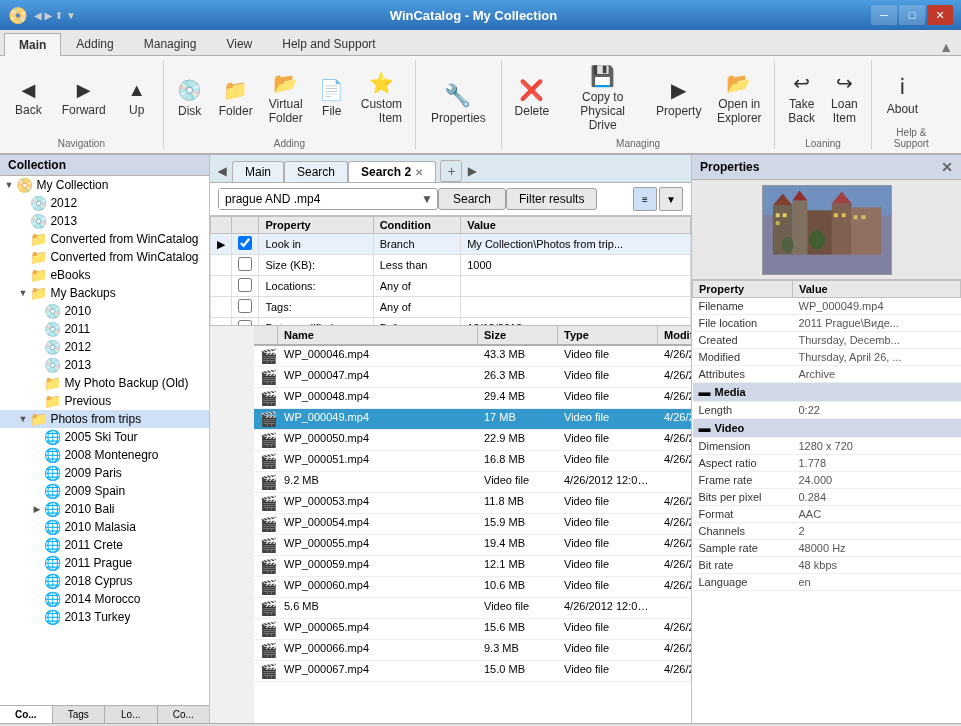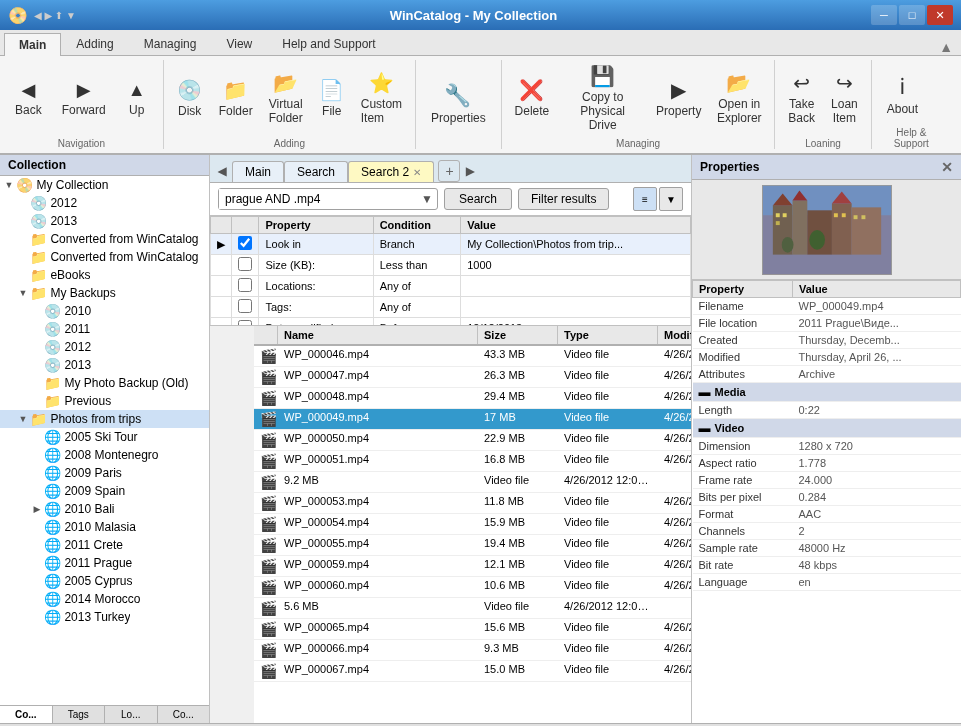--- a/index.html
+++ b/index.html
@@ -196,22 +196,22 @@
       border: 1px solid #b0b0b0;
       border-bottom: none;
       cursor: pointer;
       font-size: 12px;
       border-radius: 3px 3px 0 0;
       display: flex;
       align-items: center;
       gap: 4px;
     }
     .content-tab.active {
-      background: #fef9c3;
-      font-weight: 400;
+      background: #ffffff;
+      font-weight: 700;
     }
     .content-tab .tab-close {
       font-size: 10px;
       color: #888;
       cursor: pointer;
     }
     .tab-add-btn {
       width: 22px; height: 22px;
       background: transparent;
       border: 1px solid #b0b0b0;
@@ -223,21 +223,20 @@
       display: flex; align-items: center; justify-content: center;
     }
 
     
     .search-bar {
       background: white;
       border-bottom: 1px solid #c0c0c0;
       padding: 4px 8px;
       display: flex;
       align-items: center;
-      gap: 6px;
     }
     .search-input-wrap {
       display: flex;
       align-items: center;
       border: 1px solid #a0a0a0;
       border-radius: 3px;
       background: white;
       flex: 1;
       max-width: 220px;
     }
@@ -509,21 +508,21 @@
       <button class="ribbon-btn">
         <span style="font-size:20px;">📂</span>
         <span style="text-align:center">Virtual<br>Folder</span>
       </button>
       <button class="ribbon-btn">
         <span style="font-size:20px;">📄</span>
         <span>File</span>
       </button>
       <button class="ribbon-btn">
         <span style="font-size:20px;">⭐</span>
-        <span style="text-align:left">Custom<br>Item</span>
+        <span style="text-align:right">Custom<br>Item</span>
       </button>
     </div>
     <div class="ribbon-group-label">Adding</div>
   </div>
 
   <div class="ribbon-group">
     <div class="ribbon-group-buttons">
       <button class="ribbon-btn large">
         <span style="font-size:22px;">🔧</span>
         <span>Properties</span>
@@ -692,21 +691,21 @@
           <span class="tree-label">2011 Crete</span>
         </div>
         <div class="tree-item" style="padding-left: 30px;">
           <span class="tree-toggle"></span>
           <span class="tree-icon">🌐</span>
           <span class="tree-label">2011 Prague</span>
         </div>
         <div class="tree-item" style="padding-left: 30px;">
           <span class="tree-toggle"></span>
           <span class="tree-icon">🌐</span>
-          <span class="tree-label">2005 Cyprus</span>
+          <span class="tree-label">2018 Cyprus</span>
         </div>
         <div class="tree-item" style="padding-left: 30px;">
           <span class="tree-toggle"></span>
           <span class="tree-icon">🌐</span>
           <span class="tree-label">2014 Morocco</span>
         </div>
         <div class="tree-item" style="padding-left: 30px;">
           <span class="tree-toggle"></span>
           <span class="tree-icon">🌐</span>
           <span class="tree-label">2013 Turkey</span>

